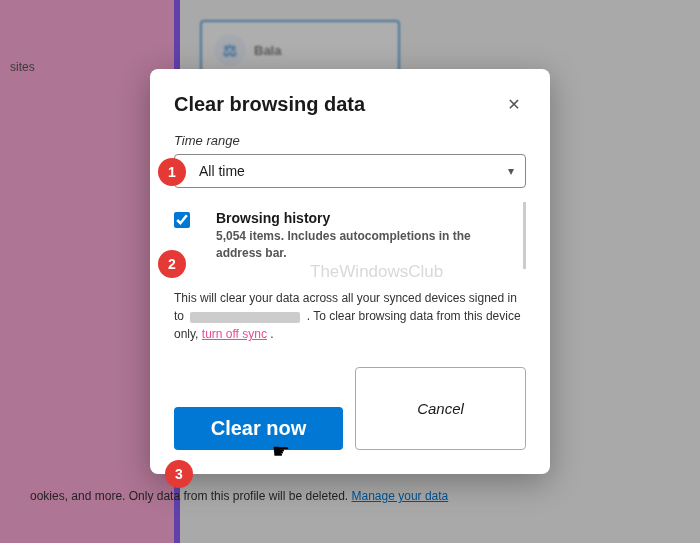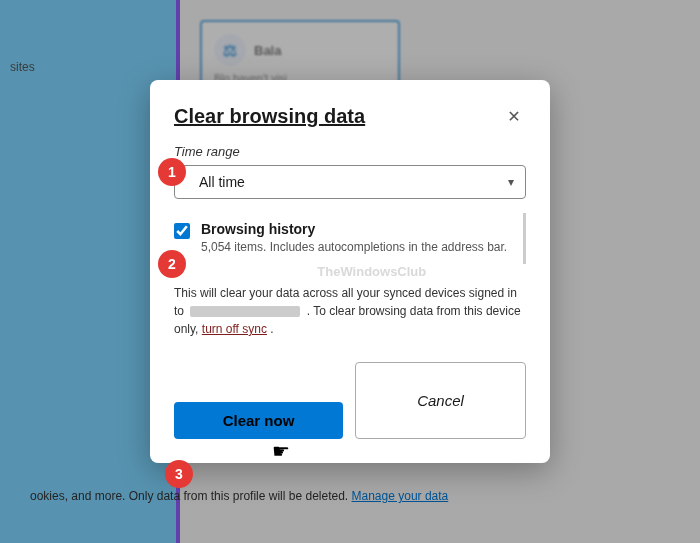--- a/index.html
+++ b/index.html
@@ -17,22 +17,22 @@
     
     .bg-content {
       position: absolute;
       inset: 0;
       background: #f3f3f3;
       display: flex;
     }
 
     .bg-sidebar {
       width: 180px;
-      background: #7dd3fc;
-      border-right: 4px solid #8b5cf6;
+      background: #f9a8d4;
+      border-right: 6px solid #8b5cf6;
       padding: 20px 10px;
     }
 
     .bg-main {
       flex: 1;
       padding: 20px;
       filter: blur(1px);
       opacity: 0.6;
     }
 
@@ -110,21 +110,20 @@
       display: flex;
       justify-content: space-between;
       align-items: center;
       margin-bottom: 16px;
     }
 
     .modal-title {
       font-size: 20px;
       font-weight: 600;
       color: #1a1a1a;
-      text-decoration: underline;
     }
 
     .close-btn {
       width: 24px;
       height: 24px;
       border: none;
       background: none;
       cursor: pointer;
       font-size: 16px;
       color: #555;
@@ -185,21 +184,21 @@
       background: #f0f0f0;
     }
     .checkboxes-container::-webkit-scrollbar-thumb {
       background: #aaa;
       border-radius: 3px;
     }
 
     .checkbox-item {
       display: flex;
       align-items: flex-start;
-      gap: 11px;
+      gap: 26px;
       padding: 8px 0;
       border-bottom: 1px solid #f0f0f0;
     }
 
     .checkbox-item:last-child {
       border-bottom: none;
     }
 
     .checkbox-input {
       width: 16px;
@@ -219,20 +218,21 @@
       font-size: 14px;
       font-weight: 600;
       color: #1a1a1a;
     }
 
     .checkbox-desc {
       font-size: 12px;
       color: #555;
       margin-top: 2px;
       line-height: 1.4;
+      font-weight: bold;
     }
 
     
     .sync-notice {
       font-size: 12px;
       color: #333;
       line-height: 1.5;
       margin-bottom: 16px;
       padding: 8px 0;
     }
@@ -241,39 +241,39 @@
       display: inline-block;
       background: #ccc;
       color: transparent;
       border-radius: 2px;
       width: 120px;
       height: 12px;
       vertical-align: middle;
     }
 
     .sync-link {
-      color: #7f1d1d;
+      color: #ec4899;
       text-decoration: underline;
       cursor: pointer;
     }
 
     
     .modal-footer {
       display: flex;
       gap: 12px;
     }
 
     .btn-clear {
       flex: 1;
       padding: 10px 20px;
       background: #0078d4;
-      color: #000000;
+      color: #ffffff;
       border: none;
       border-radius: 4px;
-      font-size: 15px;
+      font-size: 20px;
       font-weight: 600;
       cursor: pointer;
       margin-top: 40px;
     }
 
     .btn-cancel {
       flex: 1;
       padding: 10px 20px;
       background: white;
       color: #1a1a1a;
@@ -316,22 +316,22 @@
       left: 165px;
     }
 
     
     .watermark {
       position: absolute;
       top: 50%;
       left: 50%;
       transform: translate(-30%, -50%);
       color: rgba(180,180,180,0.5);
-      font-size: 13px;
-      font-weight: 700;
+      font-size: 17px;
+      font-weight: 400;
       pointer-events: none;
       white-space: nowrap;
     }
 
     
     .cursor-hand {
       position: absolute;
       bottom: 80px;
       left: 272px;
       font-size: 20px;

